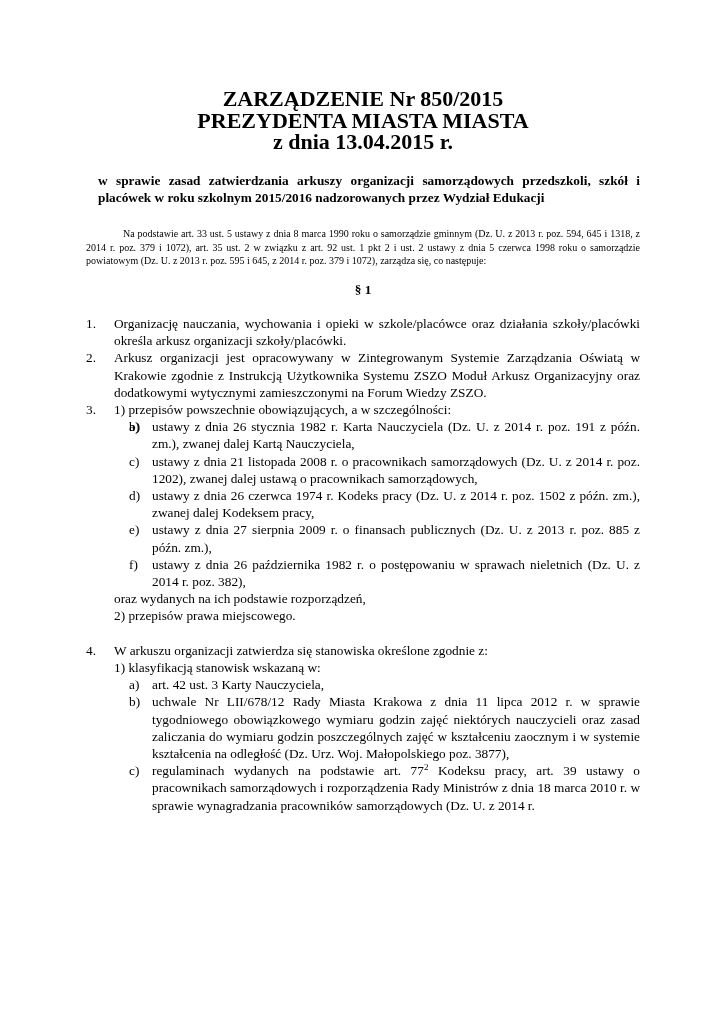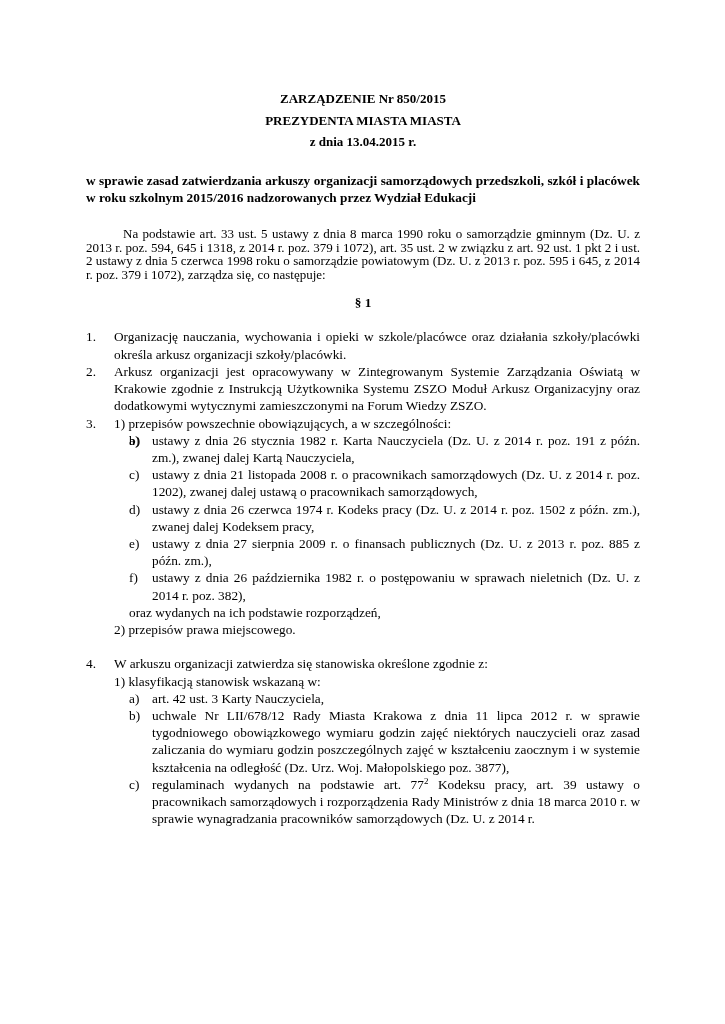--- a/index.html
+++ b/index.html
@@ -16,31 +16,31 @@
     box-sizing: border-box;
     padding: 88px 85px 30px 86px;
     font-family: "Liberation Serif", "DejaVu Serif", serif;
     font-size: 13.3px;
     line-height: 17.2px;
     color: #000000;
   }
   .title {
     text-align: center;
     font-weight: bold;
-    font-size: 13px;
+    font-size: 22px;
     line-height: 21.5px;
   }
   .subject {
-    margin: 19px 0 0 0;
+    margin: 19px 0 0 12px;
     font-weight: bold;
     text-align: justify;
   }
   .preamble {
     margin: 21px 0 0 0;
-    font-size: 13px;
+    font-size: 10px;
     line-height: 13.6px;
     text-align: justify;
     text-indent: 37px;
   }
   .section-heading {
     margin-top: 13px;
     text-align: center;
     font-weight: bold;
   }
   .list {
@@ -67,21 +67,20 @@
     margin-left: 15px;
     padding-left: 23px;
     text-align: justify;
   }
   .letter > .lmarker {
     position: absolute;
     left: 0;
     top: 0;
   }
   .closing {
-    margin-left: 15px;
     text-align: justify;
   }
   sup {
     font-size: 9px;
     line-height: 0;
   }
 </style>
 </head>
 <body>
 

